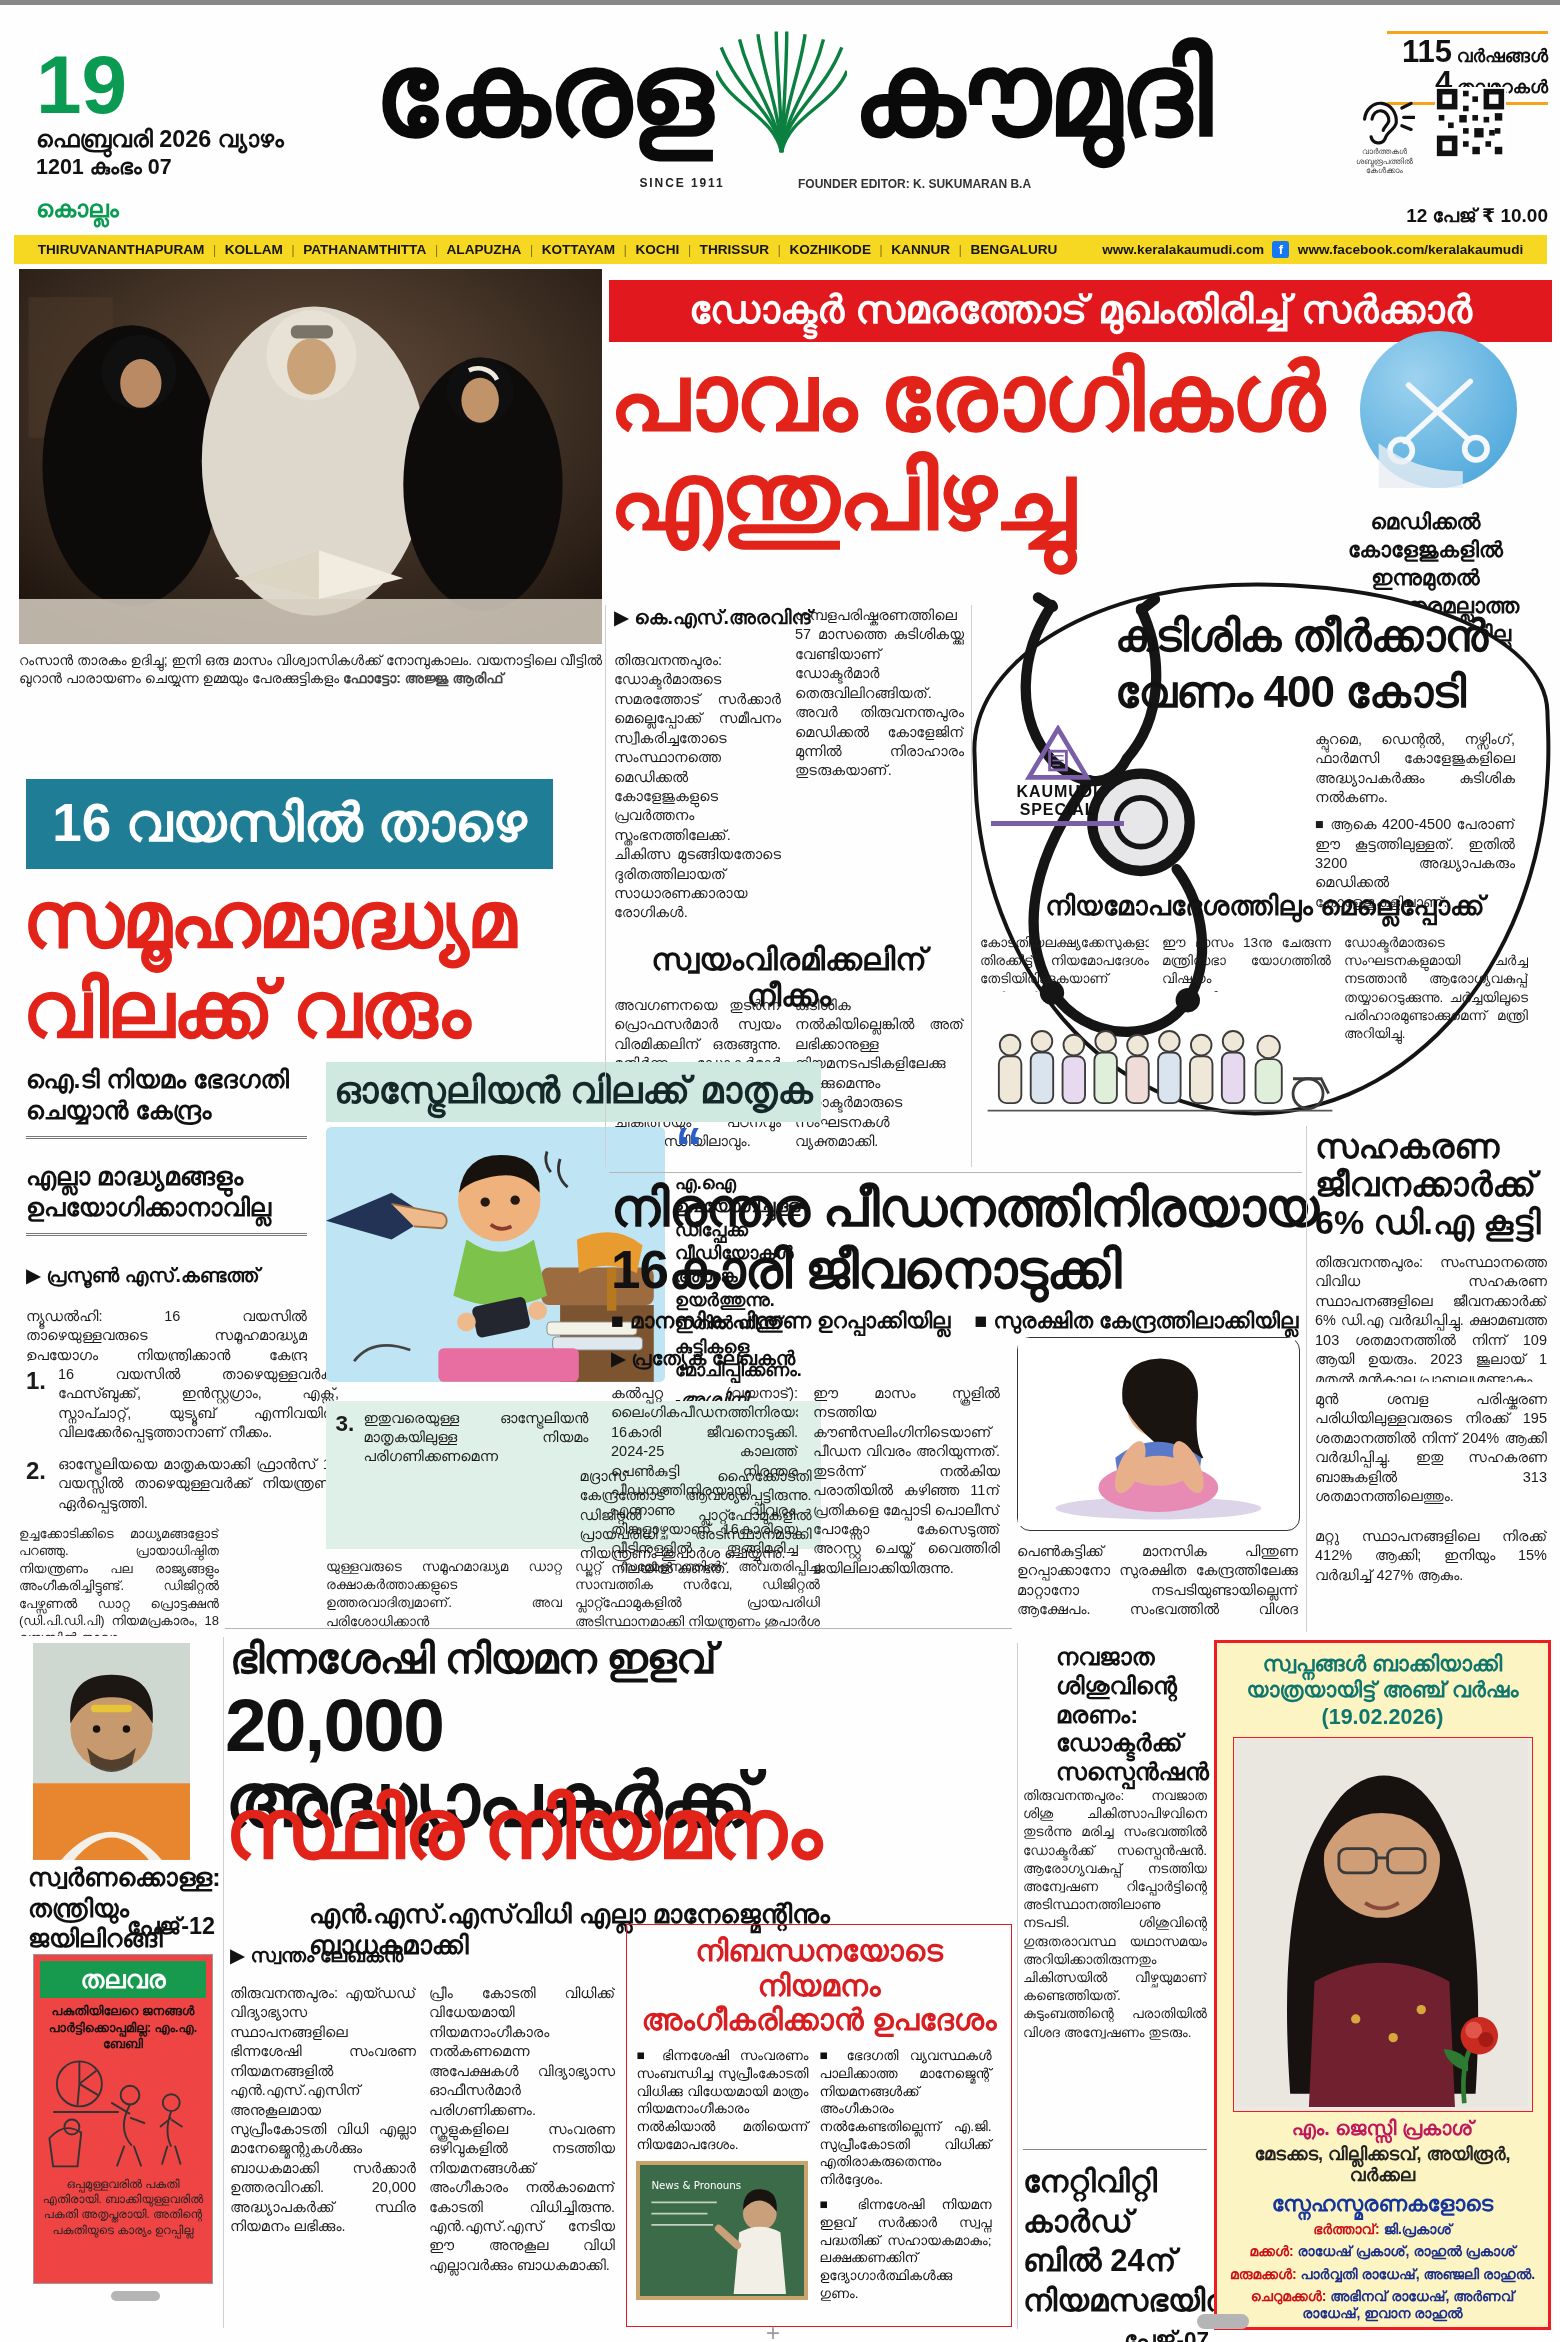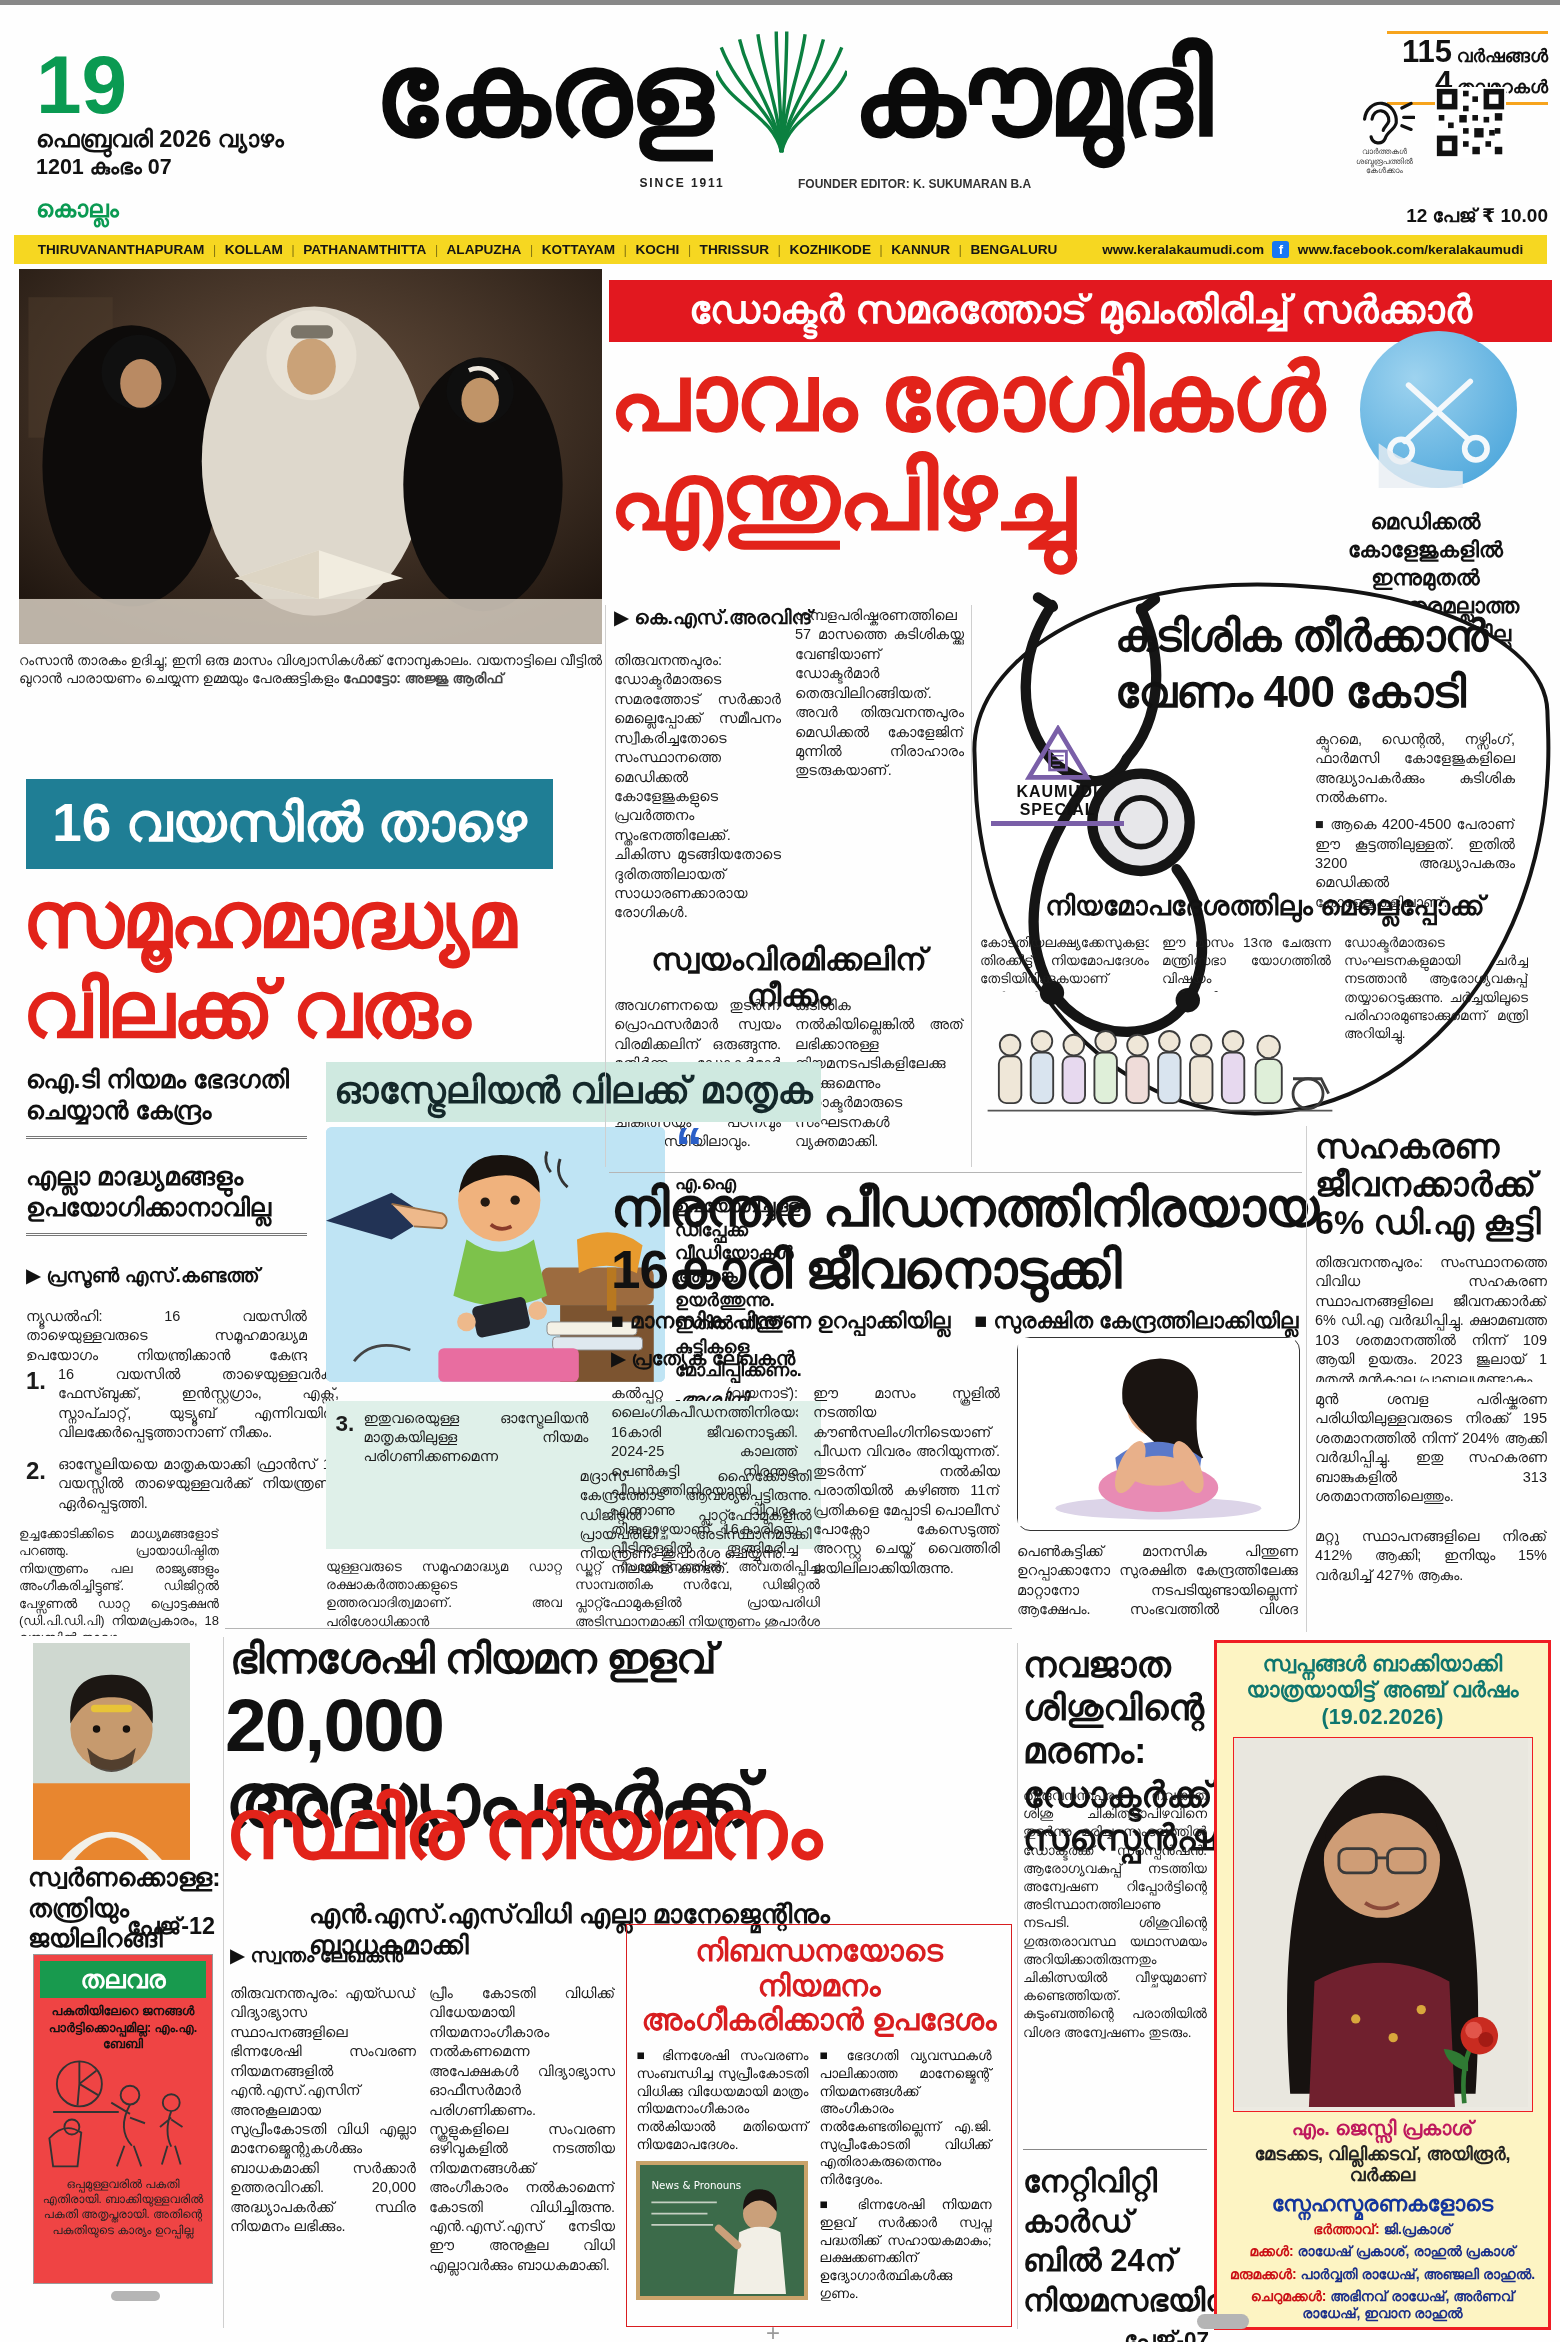--- a/index.html
+++ b/index.html
@@ -145,21 +145,21 @@
   #tea-c2{left:429px;top:1979px;width:186px;height:345px;}
 
   
   #adv{left:626px;top:1919px;width:386px;height:403px;border:1.9px solid #d81e20;box-sizing:border-box;padding:9.4px;}
   .advh{font-size:30px;font-weight:900;color:#d81e20;text-align:center;line-height:1.15;}
   #adv-cols{display:flex;gap:11.2px;margin-top:9.4px;}
   .advcol{width:172px;font-size:13.6px;line-height:1.3;text-align:justify;}
   #teacherpic{width:172px;height:139px;margin-top:7.5px;background:#3c6b4a;border:4.7px solid #caa36a;box-sizing:border-box;}
 
   
-  #susp-h{left:1023px;top:1638px;width:186px;font-size:36px;font-weight:900;line-height:1.2;}
+  #susp-h{left:1056px;top:1638px;width:186px;font-size:24px;font-weight:900;line-height:1.2;}
   #susp-b{left:1023px;top:1782px;width:184px;height:349px;font-size:13.6px;}
   #nat{left:1023px;top:2157px;width:186px;font-size:31px;font-weight:900;line-height:1.28;}
   #nat .pg{text-align:right;font-size:22.5px;margin-top:5.6px;}
 
   
   #mem{left:1214px;top:1635px;width:337px;height:690px;background:#fdf4c3;border:3.7px solid #ef1d23;
        box-sizing:border-box;padding:7.5px 9.4px;text-align:center;}
   .memh{color:#0f766e;font-size:21.5px;font-weight:900;line-height:1.25;}
   #mem-photo{width:298px;height:373px;margin:5.6px auto 5.6px;background:#eceae2;border:1.9px solid #ef1d23;position:relative;}
   #mem-name{font-size:20px;font-weight:900;color:#be185d;margin-top:1.9px;}

